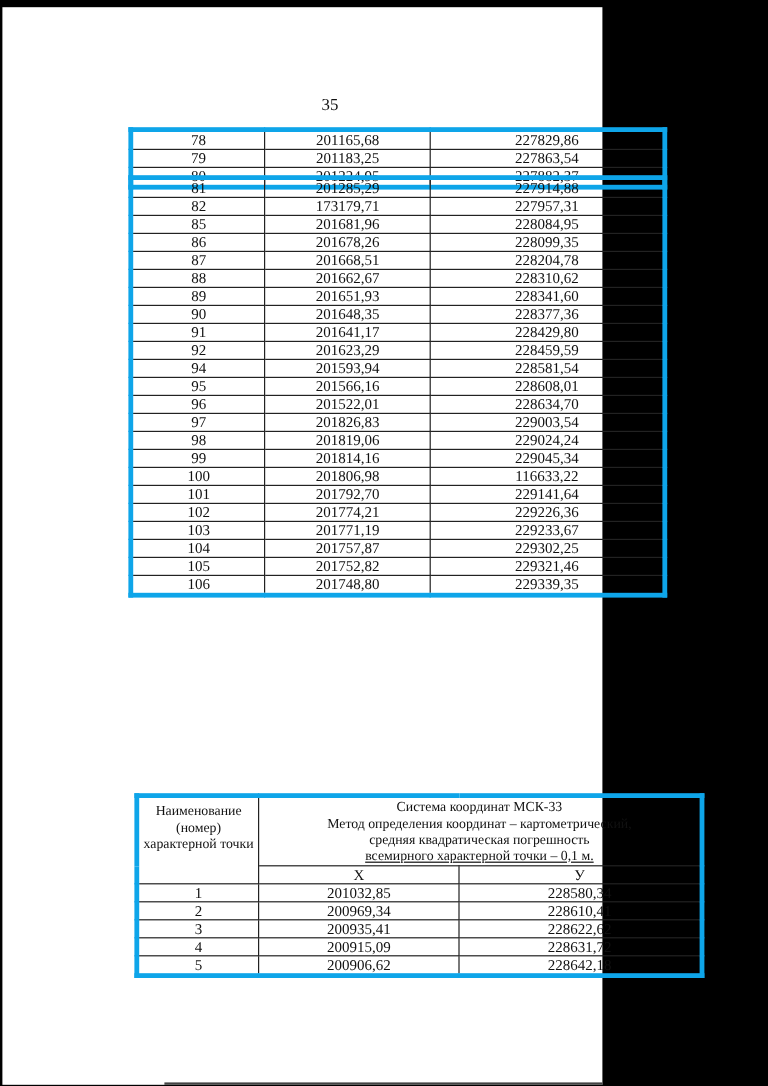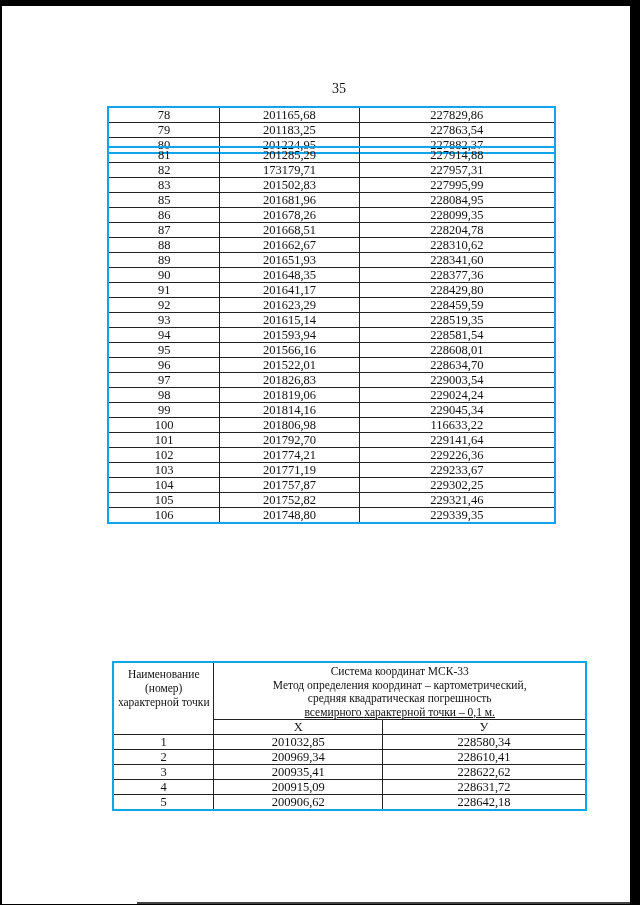--- a/index.html
+++ b/index.html
@@ -3,35 +3,35 @@
   <meta charset="utf-8">
   <style>
     html, body { margin: 0; padding: 0; }
     body {
       width: 640px; height: 905px; position: relative; overflow: hidden;
       background: #000;
       font-family: "Liberation Serif", serif;
       color: #111;
     }
     .page {
-      position: absolute; left: 2px; top: 6px; width: 628px; height: 898px;
+      position: absolute; left: 2px; top: 6px; width: 500px; height: 898px;
       background: #fff;
     }
     .page-number {
       position: absolute; left: 0; right: 0; top: 75px; text-align: center;
       font-size: 14px; transform: translateX(23px);
     }
     table { border-collapse: collapse; position: absolute; }
     td { border: 1px solid #222; text-align: center; font-size: 12.5px; padding: 0; line-height: 14px; height: 14px; }
     .t1 { left: 105px; top: 100px; width: 449px; }
     .t2 { left: 105px; top: 140px; width: 449px; }
     .c1 { width: 112px; }
     .c2 { width: 140px; }
     .c3 { width: 197px; margin-left: 24px; }
-    .outer { border: 2px solid #0ea5e9; }
+    .outer { border: 4px solid #0ea5e9; }
     .heading {
       position: absolute; left: 100px; width: 500px; top: 565px;
       text-align: center; font-weight: bold; font-size: 15px; line-height: 19px;
     }
     .t3 { left: 110px; top: 655px; width: 475px; }
     .t3 .c1 { width: 100px; }
     .t3 .c2 { width: 170px; }
     .t3 .c3 { width: 205px; }
     .hdr-name { font-size: 11.5px; line-height: 14px; vertical-align: top; padding-top: 4px; }
     .hdr-sys { font-size: 11.5px; line-height: 13.5px; padding-top: 2px; margin-top: 28px; }
@@ -70,25 +70,20 @@
           <td class="c1">81</td>
           <td class="c2">201285,29</td>
           <td class="c3">227914,88</td>
         </tr>
         <tr>
           <td class="c1">82</td>
           <td class="c2">173179,71</td>
           <td class="c3">227957,31</td>
         </tr>
         <tr>
-          <td class="c1">83</td>
-          <td class="c2">201502,83</td>
-          <td class="c3">227995,99</td>
-        </tr>
-        <tr>
           <td class="c1">85</td>
           <td class="c2">201681,96</td>
           <td class="c3">228084,95</td>
         </tr>
         <tr>
           <td class="c1">86</td>
           <td class="c2">201678,26</td>
           <td class="c3">228099,35</td>
         </tr>
         <tr>
@@ -113,25 +108,20 @@
         </tr>
         <tr>
           <td class="c1">91</td>
           <td class="c2">201641,17</td>
           <td class="c3">228429,80</td>
         </tr>
         <tr>
           <td class="c1">92</td>
           <td class="c2">201623,29</td>
           <td class="c3">228459,59</td>
-        </tr>
-        <tr>
-          <td class="c1">93</td>
-          <td class="c2">201615,14</td>
-          <td class="c3">228519,35</td>
         </tr>
         <tr>
           <td class="c1">94</td>
           <td class="c2">201593,94</td>
           <td class="c3">228581,54</td>
         </tr>
         <tr>
           <td class="c1">95</td>
           <td class="c2">201566,16</td>
           <td class="c3">228608,01</td>

